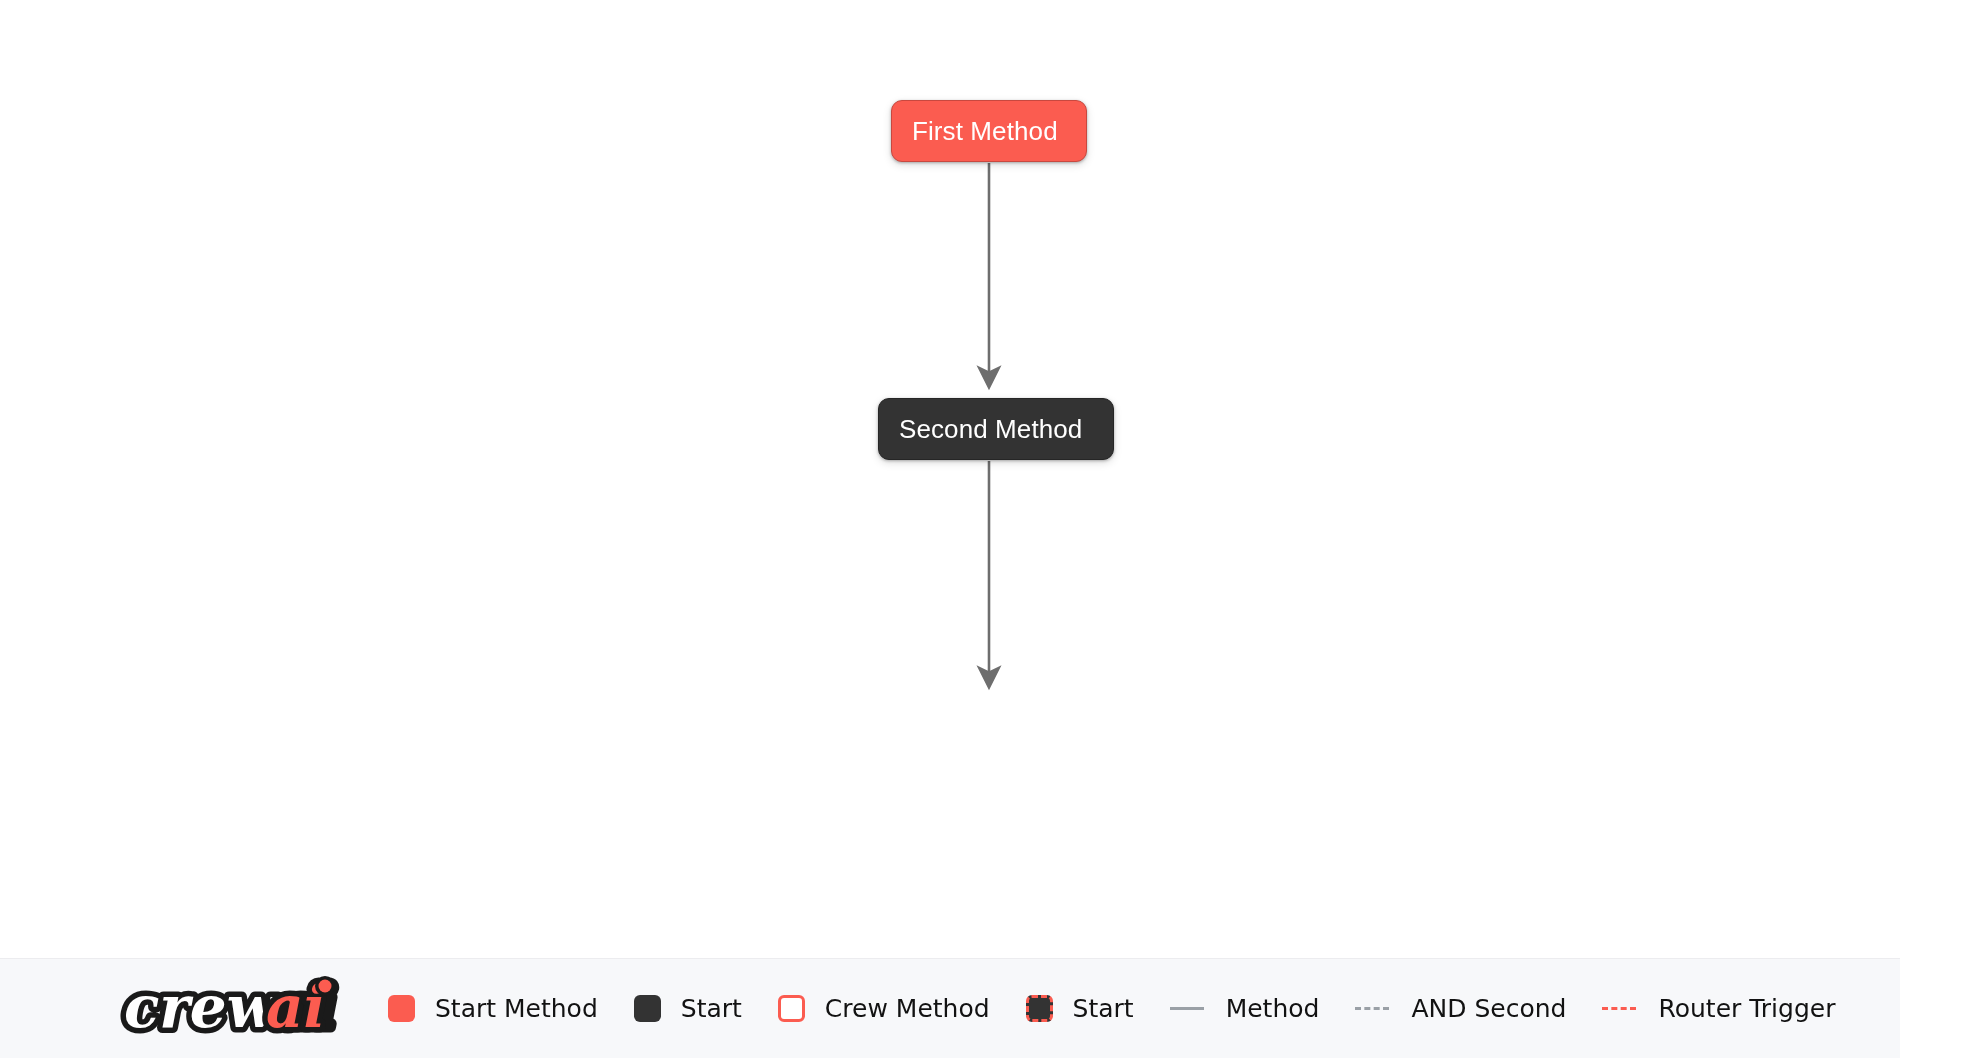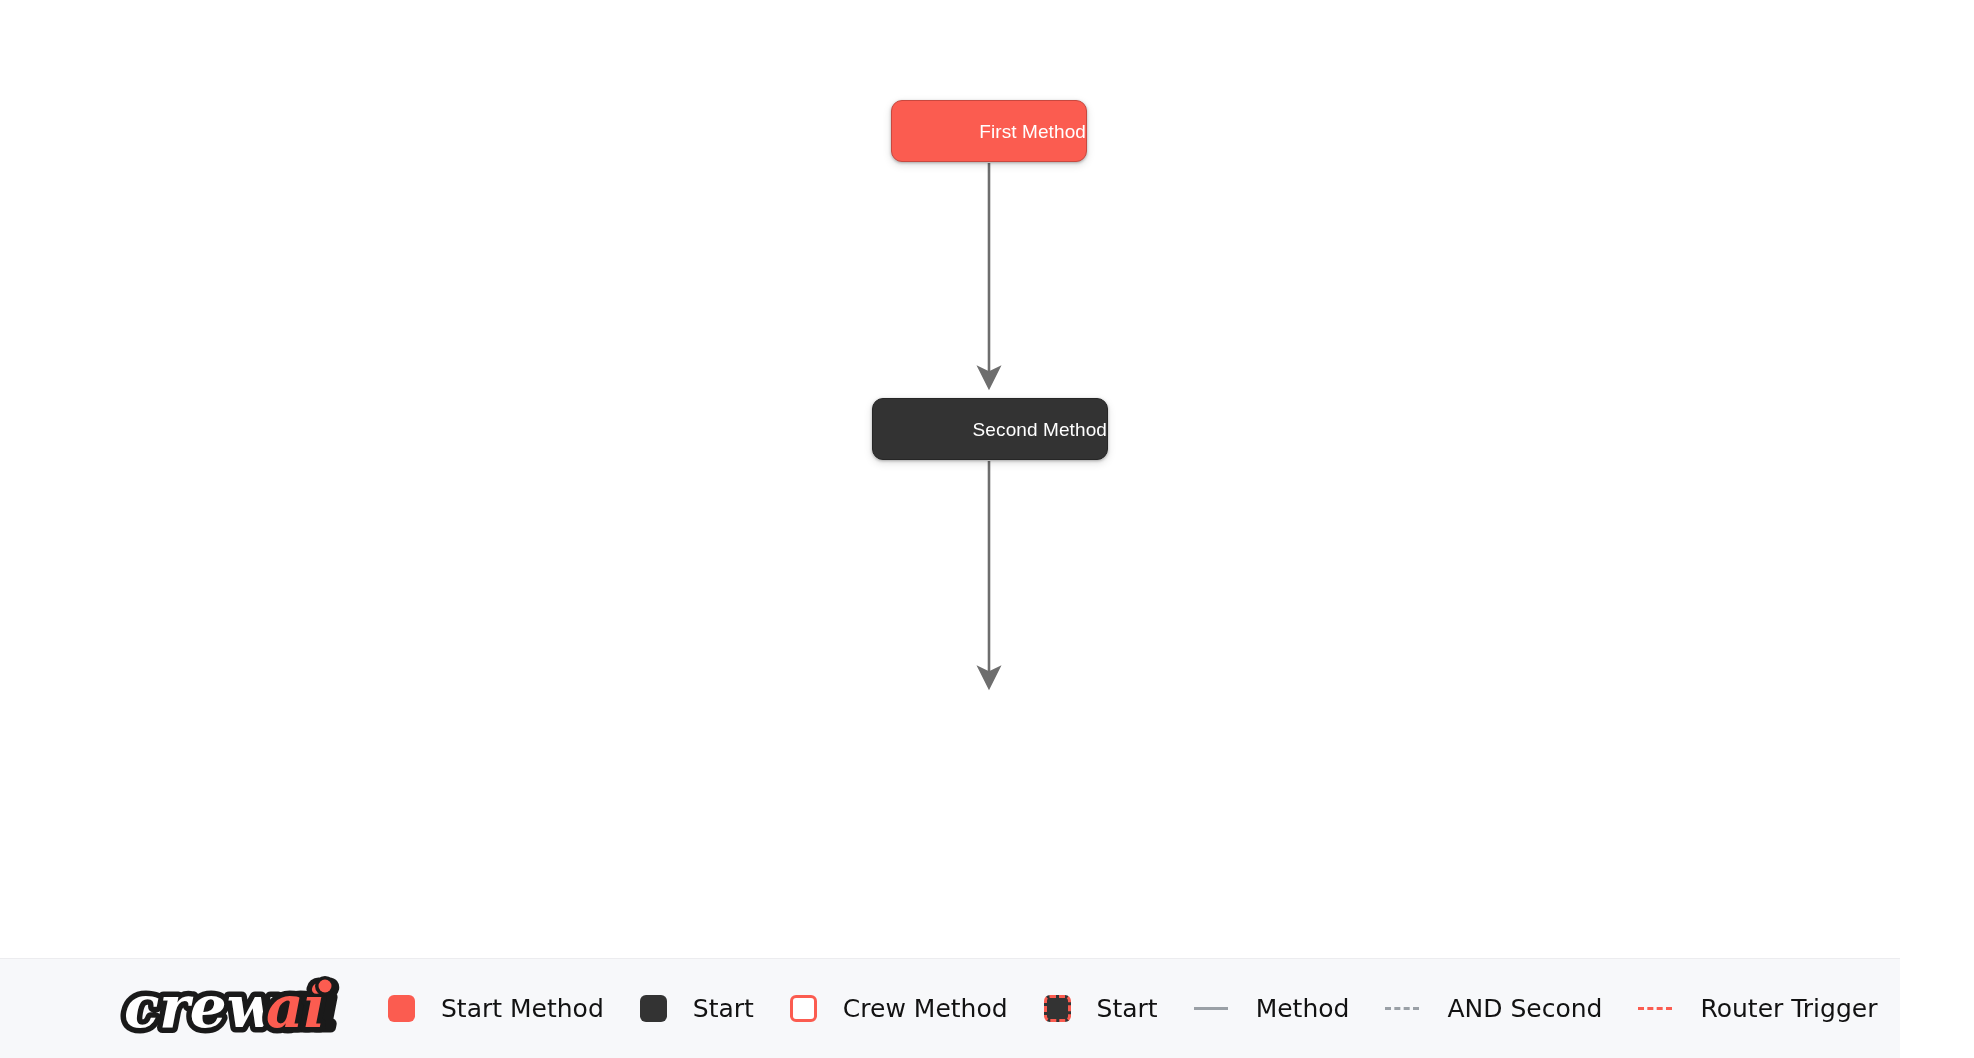--- a/index.html
+++ b/index.html
@@ -34,38 +34,40 @@
     left: 0; top: 0;
     width: 1974px;
     height: 958px;
     pointer-events: none;
   }
 
   .node {
     position: absolute;
     display: flex;
     align-items: center;
-    justify-content: flex-end;
+    justify-content: flex-start;
     border-radius: 11px;
     white-space: nowrap;
     font-family: "Liberation Sans", sans-serif;
-    font-size: 19px;
+    font-size: 26px;
     font-weight: 400;
     color: #ffffff;
     letter-spacing: 0.1px;
     line-height: 1;
     box-shadow: 0 1px 3px rgba(0,0,0,0.28), 0 3px 8px rgba(0,0,0,0.13);
+    padding-left: 20px;
   }
   .node-start {
     background: #fb5c50;
     border: 1px solid #c9483f;
   }
   .node-method {
     background: #333333;
     border: 1px solid #262626;
+    margin-left: 6px;
   }
 
   
   #legend {
     position: absolute;
     left: 0;
     top: 958px;
     width: 1900px;
     height: 100px;
     background: #f7f8fa;
@@ -85,21 +87,21 @@
     display: flex;
     align-items: center;
   }
   #legend-logo svg { display: block; }
 
   .legend-item {
     display: flex;
     align-items: center;
     flex: 0 0 auto;
     margin-right: 36px;
-    gap: 26px;
+    gap: 20px;
   }
   .legend-label {
     font-family: "DejaVu Sans", sans-serif;
     font-size: 25px;
     font-weight: 400;
     color: #121212;
     line-height: 1;
     white-space: nowrap;
   }
 

